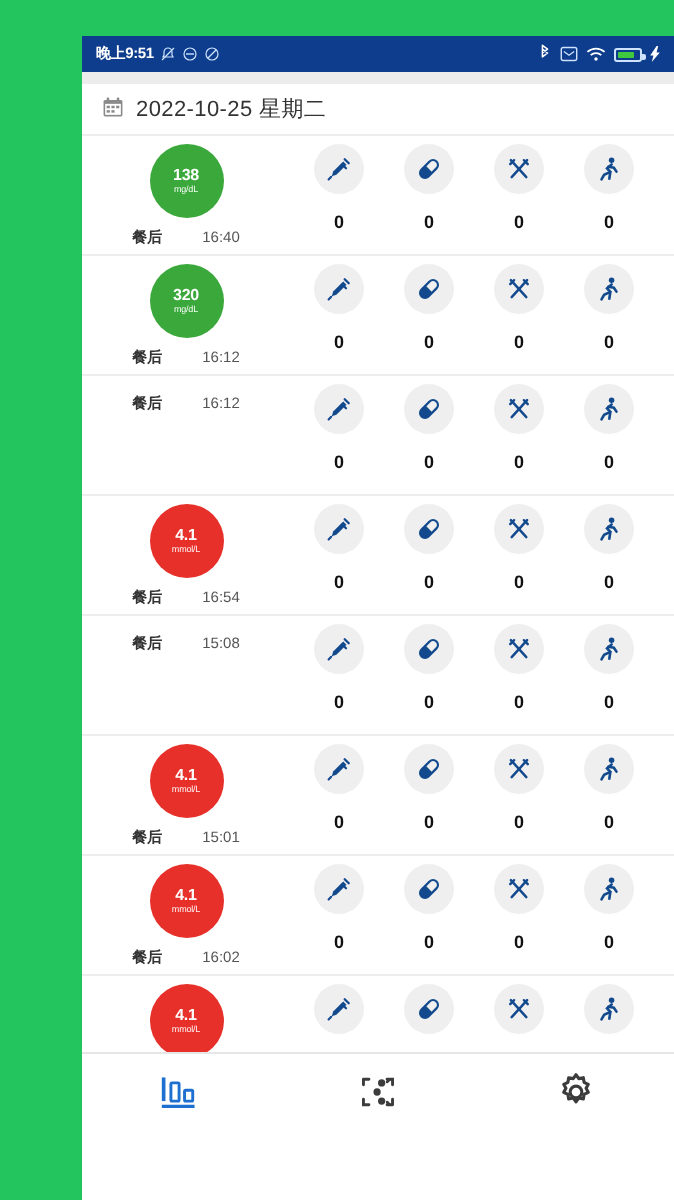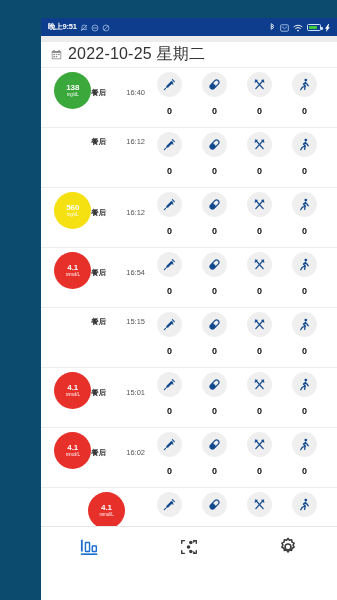--- a/index.html
+++ b/index.html
@@ -10,21 +10,21 @@
     overflow: hidden;
     background: #ffffff;
     font-family: "Liberation Sans", "DejaVu Sans", sans-serif;
   }
 
   #app-frame {
     position: absolute;
     left: 0; top: 0;
     width: 337px;
     height: 600px;
-    background: #0c4a6e;
+    background: #22c55e;
   }
 
   
   #phone {
     position: absolute;
     left: 41px;
     top: 18px;
     width: 296px;
     height: 582px;
     background: #ffffff;
@@ -133,21 +133,21 @@
     height: 26px;
     background: #ffffff;
     display: flex;
     align-items: center;
     padding-left: 10px;
     gap: 6px;
     border-bottom: 1px solid #ededed;
   }
   .cal-icon { display: block; }
   .date-text {
-    font-size: 16px;
+    font-size: 11px;
     color: #333333;
     letter-spacing: 0.2px;
     white-space: nowrap;
   }
 
   
   .entry-list { background: #ffffff; }
 
   .entry-row {
     display: flex;
@@ -155,23 +155,22 @@
     height: 60px;
     border-bottom: 1px solid #ededed;
     padding-top: 4px;
     position: relative;
   }
 
   .reading-cell {
     width: 104px;
     flex: 0 0 104px;
     display: flex;
-    flex-direction: row;
-    align-items: center;
-    justify-content: flex-end;
+    flex-direction: column;
+    align-items: center;
   }
   .reading-bubble {
     width: 37px; height: 37px;
     border-radius: 50%;
     display: flex;
     flex-direction: column;
     align-items: center;
     justify-content: center;
     color: #ffffff;
     line-height: 1;
@@ -384,20 +383,24 @@
                       <path d="M7.6 6.6l3.4.6 1.6 2.4"></path>
                     </g>
                   </svg>
                 </span>
                 <span class="event-count">0</span>
               </div>
             </div>
           </div>
           <div class="entry-row">
             <div class="reading-cell">
+              <div class="reading-bubble" style="background:#3aa83a">
+                <span class="reading-value">320</span>
+                <span class="reading-unit">mg/dL</span>
+              </div>
               <div class="reading-meta">
                 <span class="meta-tag">餐后</span>
                 <span class="meta-time">16:12</span>
               </div>
             </div>
             <div class="events-cell">
               <div class="event-col">
                 <span class="event-chip">
                   <svg width="13" height="13" viewBox="0 0 16 16">
                     <g stroke="#134a8e" stroke-width="1.4" stroke-linecap="round" fill="none">
@@ -444,24 +447,20 @@
                       <path d="M7.6 6.6l3.4.6 1.6 2.4"></path>
                     </g>
                   </svg>
                 </span>
                 <span class="event-count">0</span>
               </div>
             </div>
           </div>
           <div class="entry-row">
             <div class="reading-cell">
-              <div class="reading-bubble" style="background:#f5e012">
-                <span class="reading-value">560</span>
-                <span class="reading-unit">mg/dL</span>
-              </div>
               <div class="reading-meta">
                 <span class="meta-tag">餐后</span>
                 <span class="meta-time">16:12</span>
               </div>
             </div>
             <div class="events-cell">
               <div class="event-col">
                 <span class="event-chip">
                   <svg width="13" height="13" viewBox="0 0 16 16">
                     <g stroke="#134a8e" stroke-width="1.4" stroke-linecap="round" fill="none">
@@ -574,21 +573,21 @@
                   </svg>
                 </span>
                 <span class="event-count">0</span>
               </div>
             </div>
           </div>
           <div class="entry-row">
             <div class="reading-cell">
               <div class="reading-meta">
                 <span class="meta-tag">餐后</span>
-                <span class="meta-time">15:15</span>
+                <span class="meta-time">15:08</span>
               </div>
             </div>
             <div class="events-cell">
               <div class="event-col">
                 <span class="event-chip">
                   <svg width="13" height="13" viewBox="0 0 16 16">
                     <g stroke="#134a8e" stroke-width="1.4" stroke-linecap="round" fill="none">
                       <line x1="11.5" y1="2" x2="14" y2="4.5"></line>
                       <line x1="10" y1="5.2" x2="12.3" y2="7.5"></line>
                     </g>

